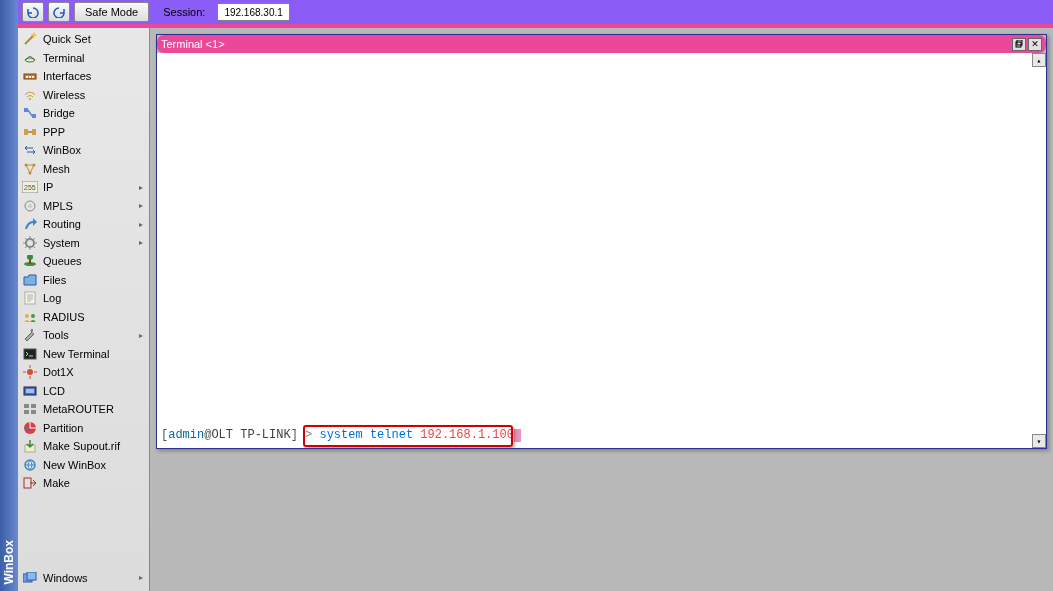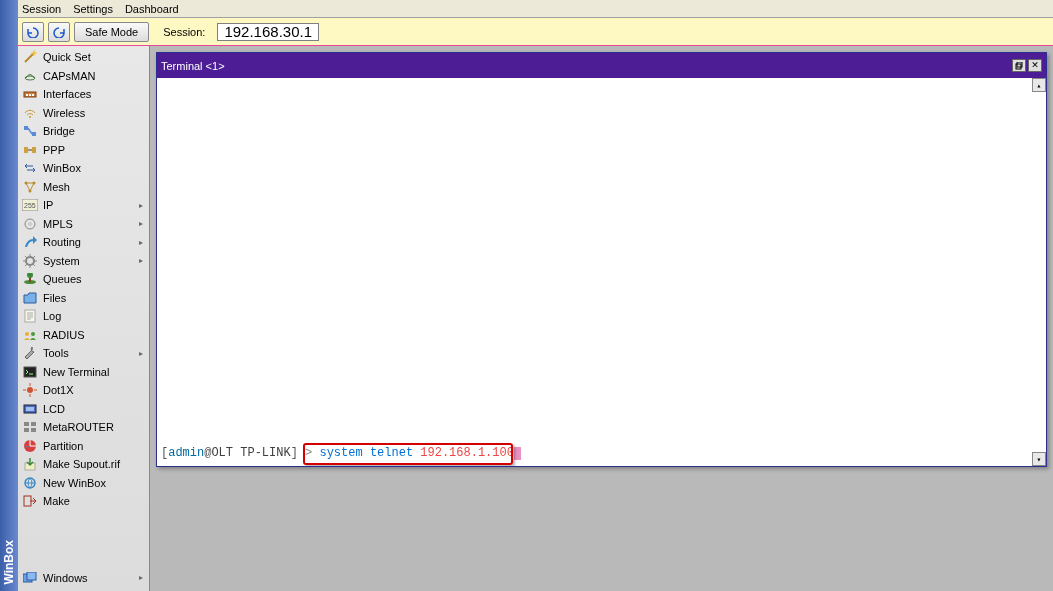--- a/index.html
+++ b/index.html
@@ -25,22 +25,22 @@
     border-bottom: 1px solid #a0a0a0;
     display: flex;
     align-items: center;
     padding-left: 4px;
     gap: 12px;
   }
   .menubar span { cursor: default; }
 
   .toolbar {
     height: 28px;
-    background: #fef9c3;
-    border-bottom: 1px solid #ec4899;
+    background: #8b5cf6;
+    border-bottom: 4px solid #ec4899;
     display: flex;
     align-items: center;
     padding: 0 4px;
     gap: 4px;
   }
   .btn {
     border: 1px solid #888;
     background: linear-gradient(#fafafa, #dcdcdc);
     height: 20px;
     display: inline-flex;
@@ -51,21 +51,21 @@
     border-radius: 2px;
   }
   .btn.icon-btn { width: 22px; }
   .btn.safe { padding: 0 10px; }
   .session-wrap { display: flex; align-items: center; gap: 12px; margin-left: 10px; }
   .session-box {
     border: 1px solid #808080;
     background: #fff;
     height: 18px;
     padding: 1px 6px;
-    font-size: 15px;
+    font-size: 10px;
     display: inline-flex;
     align-items: center;
   }
 
   .workspace { flex: 1; display: flex; overflow: hidden; }
 
   .sidebar {
     width: 132px;
     background: linear-gradient(to bottom, #e8e8e8, #dcdcdc);
     border-right: 1px solid #888;
@@ -106,28 +106,29 @@
 
   .window {
     position: absolute;
     left: 6px; top: 6px; right: 6px;
     height: 415px;
     display: flex; flex-direction: column;
     border: 1px solid #2b2f8f;
     box-shadow: 2px 2px 4px rgba(0,0,0,.3);
   }
   .win-title {
-    height: 25px;
-    background: #4c1d95;
+    height: 18px;
+    background: #ec4899;
     color: #fff;
     display: flex;
     align-items: center;
     padding: 0 4px;
     font-size: 11px;
     justify-content: space-between;
+    border-radius: 7px;
   }
   .win-ctrls { display: flex; gap: 2px; }
   .win-ctrl {
     width: 14px; height: 13px;
     background: #e0e0e0;
     border: 1px solid #666;
     display: flex; align-items: center; justify-content: center;
     font-size: 9px; line-height: 1;
     cursor: pointer;
     color: #000;
@@ -183,25 +184,20 @@
 </style>
 </head>
 <body>
 
 <div class="left-strip">
   <span>WinBox</span>
 </div>
 
 <div class="main-col">
 
-  <div class="menubar">
-    <span>Session</span>
-    <span>Settings</span>
-    <span>Dashboard</span>
-  </div>
 
   <div class="toolbar">
     <div class="btn icon-btn">
       <svg width="14" height="12" viewBox="0 0 14 12">
           <path d="M7 2 A5 5 0 1 1 2 7 M2 7 L2 3 M2 7 L6 7" fill="none" stroke="#1a58c8" stroke-width="1.5"></path>
         </svg>
     </div>
     <div class="btn icon-btn">
       <svg width="14" height="12" viewBox="0 0 14 12">
           <path d="M7 2 A5 5 0 1 0 12 7 M12 7 L12 3 M12 7 L8 7" fill="none" stroke="#1a58c8" stroke-width="1.5"></path>
@@ -228,21 +224,21 @@
             </span>
             <span class="label">Quick Set</span>
           </div>
           <div class="side-item">
             <span class="ico">
               <svg width="14" height="14" viewBox="0 0 14 14">
                 <ellipse cx="7" cy="9" rx="5" ry="2" fill="none" stroke="#4a7a3a"></ellipse>
                 <path d="M3 9 Q7 2 11 9" fill="none" stroke="#4a7a3a"></path>
               </svg>
             </span>
-            <span class="label">CAPsMAN</span>
+            <span class="label">Terminal</span>
           </div>
           <div class="side-item">
             <span class="ico">
               <svg width="14" height="12" viewBox="0 0 14 12">
                 <rect x="1" y="4" width="12" height="5" fill="#d07a3a" stroke="#7a4010"></rect>
                 <rect x="3" y="6" width="2" height="2" fill="#fff"></rect>
                 <rect x="6" y="6" width="2" height="2" fill="#fff"></rect>
                 <rect x="9" y="6" width="2" height="2" fill="#fff"></rect>
               </svg>
             </span>

